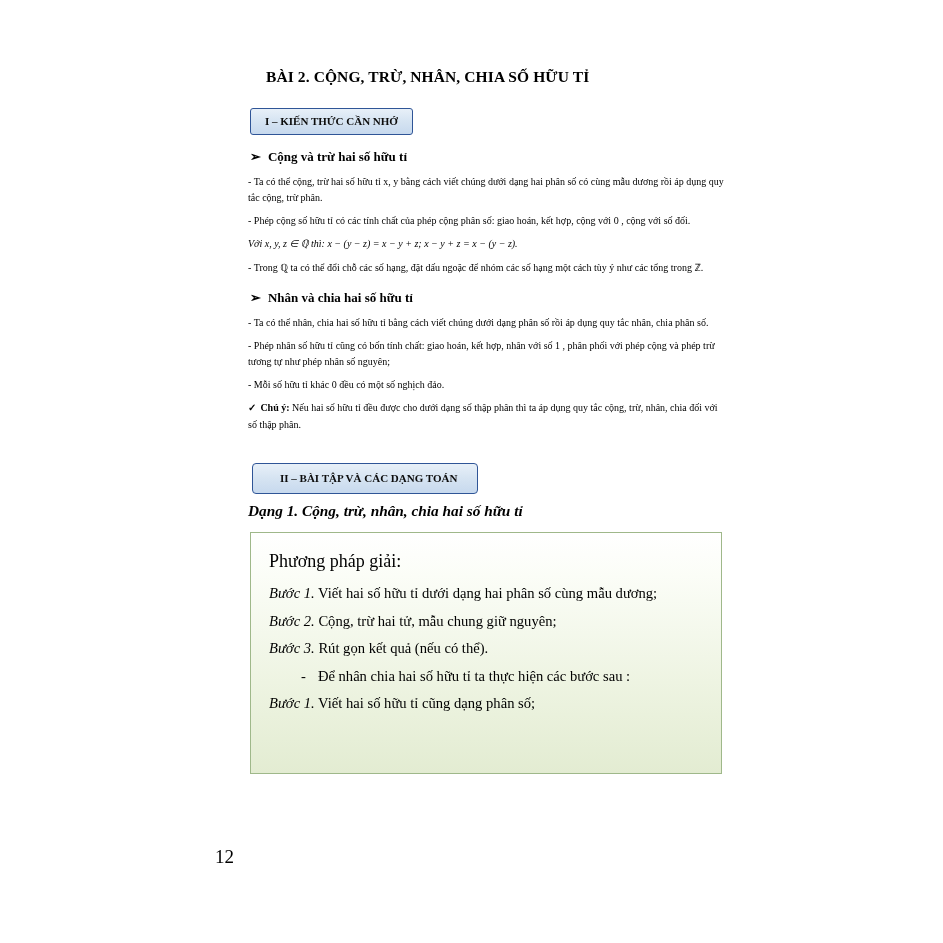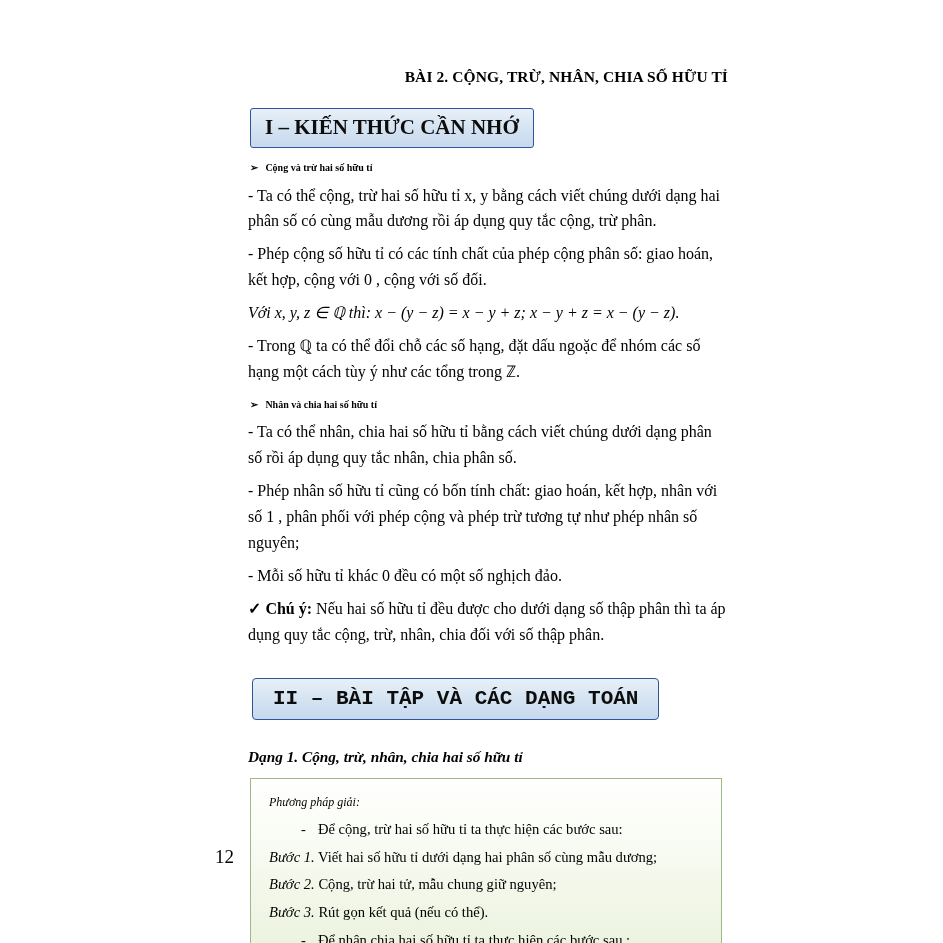--- a/index.html
+++ b/index.html
@@ -15,93 +15,91 @@
     overflow: hidden;
   }
   .page {
     position: relative;
     width: 943px;
     height: 943px;
     box-sizing: border-box;
     padding: 58px 215px 0 248px;
   }
   .doc-title {
-    text-align: right;
+    text-align: left;
     font-weight: bold;
     font-size: 15.5px;
     letter-spacing: 0.1px;
     margin: 10px 0 0 0;
     padding-left: 18px;
   }
   .section-banner {
     display: inline-block;
     margin-top: 22px;
     padding: 6px 14px 7px 14px;
     font-weight: bold;
-    font-size: 21px;
+    font-size: 11px;
     border: 1px solid #2f5597;
     border-radius: 3px;
     background: linear-gradient(to bottom, #e8f0f8 0%, #d6e4f2 48%, #c7d9ee 100%);
     color: #0d0d0d;
   }
   .section-banner.wide {
     margin-top: 30px;
-    padding: 8px 20px 9px 20px;
+    padding: 8px 20px 9px 27px;
     border-radius: 4px;
-    font-family: Liberation Mono, monospace;
   }
   .banner-row-1 { margin-left: 2px; }
   .banner-row-2 { margin-left: 4px; }
 
   .bullet-head {
     font-weight: bold;
-    font-size: 10px;
+    font-size: 13px;
     margin-top: 13px;
     margin-left: 2px;
     line-height: 1.45;
   }
   .bullet-head .mk {
     font-weight: bold;
     margin-right: 7px;
   }
   p.body-line {
-    font-size: 16px;
+    font-size: 10px;
     line-height: 1.62;
     margin: 7px 0 0 0;
     text-align: left;
   }
   .ital { font-style: italic; }
   .bb { font-weight: bold; }
   .note-mark { font-weight: bold; margin-right: 4px; }
 
   .dang-title {
     font-weight: bold;
     font-style: italic;
     font-size: 15.3px;
-    margin-top: 28px;
+    margin-top: 8px;
     margin-left: 0px;
   }
   .method-box {
     margin-top: 12px;
     margin-left: 2px;
     width: 472px;
     border: 1px solid #9fb88a;
     background: linear-gradient(to bottom, #ffffff 0%, #fbfdf7 18%, #eef4e2 62%, #e3ecd2 100%);
     padding: 14px 16px 22px 18px;
     box-sizing: border-box;
     min-height: 242px;
   }
   .method-box .mb-line {
     font-size: 14.6px;
     line-height: 1.62;
     margin: 0 0 4px 0;
   }
   .method-box .mb-head {
-    font-style: italic;
-    font-size: 12px;
+    font-size: 18px;
     margin-bottom: 6px;
   }
   .method-box .mb-sub {
     margin-left: 32px;
     text-indent: -18px;
     padding-left: 18px;
   }
   .method-box .dash { margin-right: 12px; }
   .step { font-style: italic; }
   .page-number {
@@ -145,23 +143,20 @@
 
   <div class="banner-row-2">
     <span class="section-banner wide">II – BÀI TẬP VÀ CÁC DẠNG TOÁN</span>
   </div>
 
   <div class="dang-title">Dạng 1. Cộng, trừ, nhân, chia hai số hữu tỉ</div>
 
   <div class="method-box">
     <div class="mb-line mb-head">Phương pháp giải:</div>
 
-    <div class="mb-line mb-sub">
-      <span class="dash">-</span><span>Để cộng, trừ hai số hữu tỉ ta thực hiện các bước sau:</span>
-    </div>
 
     <div class="mb-line">
       <span class="step">Bước 1.</span><span> Viết hai số hữu tỉ dưới dạng hai phân số cùng mẫu dương;</span>
     </div>
     <div class="mb-line">
       <span class="step">Bước 2.</span><span> Cộng, trừ hai tử, mẫu chung giữ nguyên;</span>
     </div>
     <div class="mb-line">
       <span class="step">Bước 3.</span><span> Rút gọn kết quả (nếu có thể).</span>
     </div>

